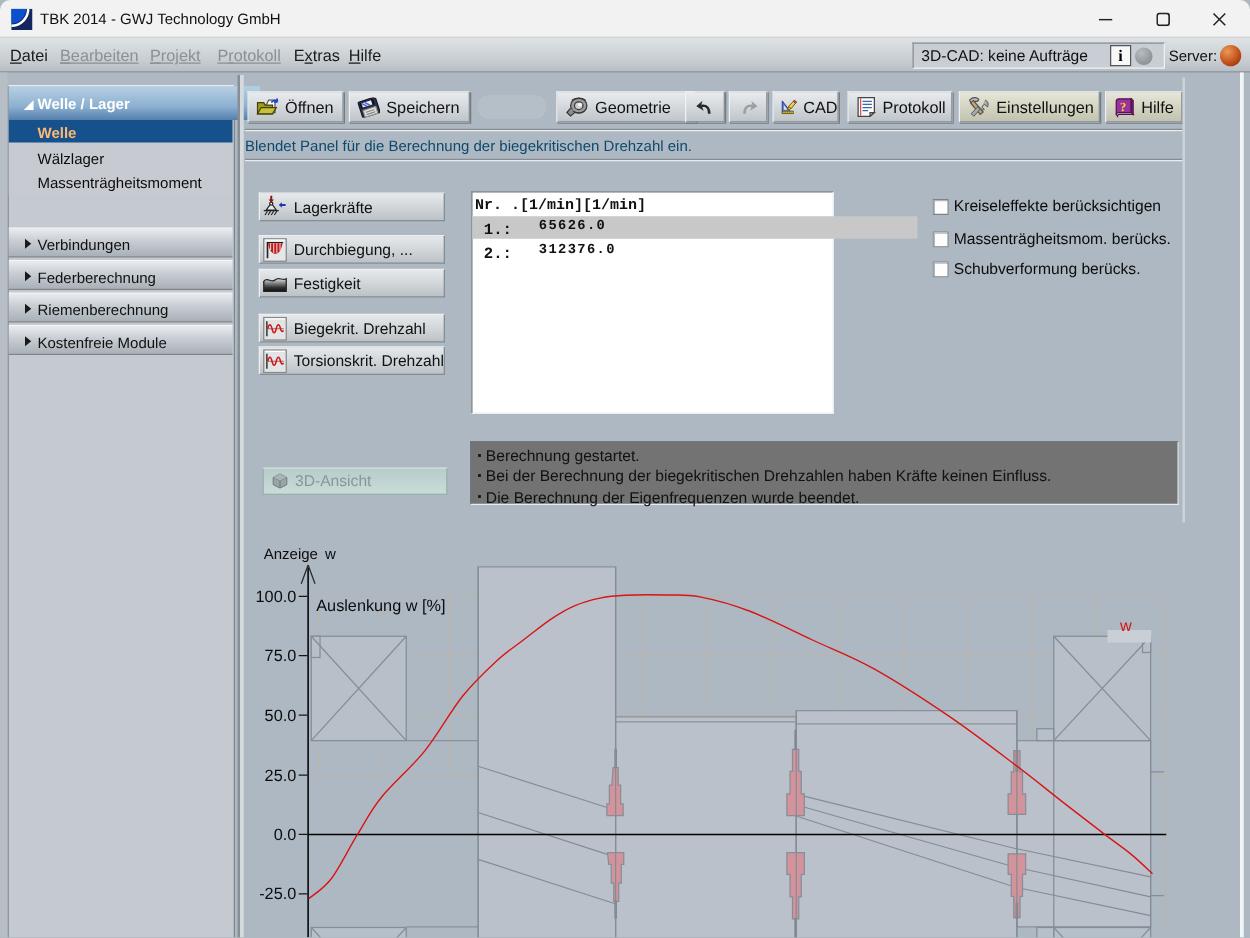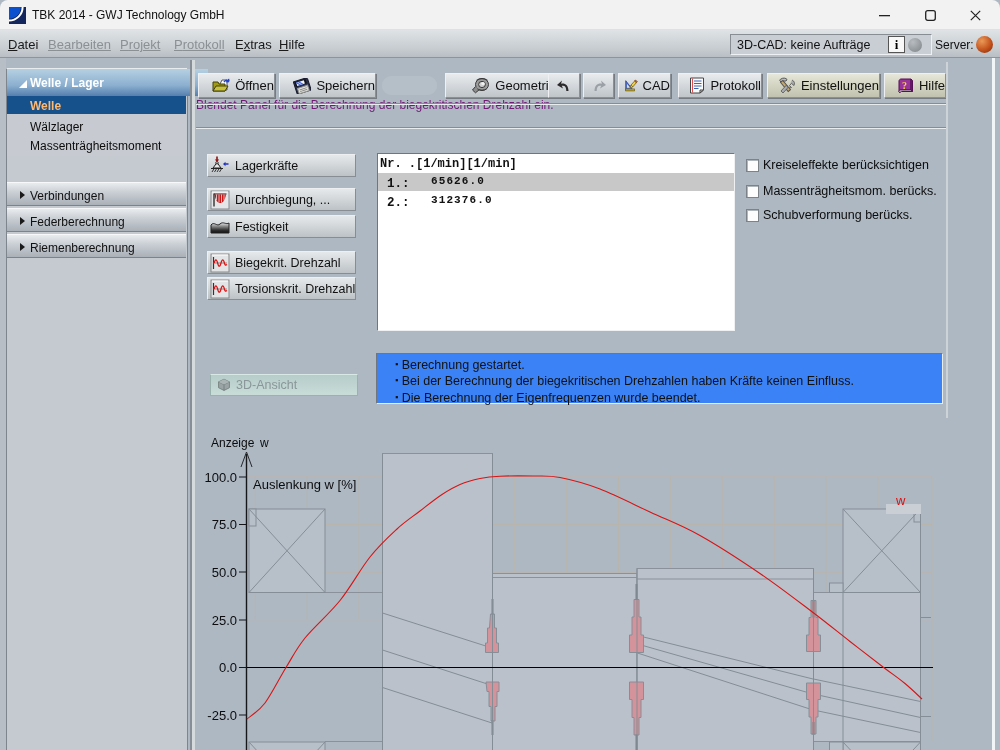--- a/index.html
+++ b/index.html
@@ -18,41 +18,41 @@
 #servertxt{left:935px;top:38px;font-size:12px;color:#111;}
 #orangedot{left:976px;top:36px;width:17px;height:17px;border-radius:50%;background:radial-gradient(circle at 35% 30%,#ea9a58,#c4521c 55%,#7c2808);}
 
 #sidebar{left:6px;top:68px;width:182px;height:682px;background:#c5cad0;border-left:1px solid #7e858d;border-right:1px solid #7e858d;border-top:1px solid #e8ecee;}
 #sbhead{left:0;top:0;width:201px;height:27px;background:linear-gradient(#b6d0e2,#8cb0d0 60%,#557fae);color:#fff;font-weight:bold;font-size:12px;padding:7px 0 0 23px;}
 .sbitem{left:0;width:179px;height:20px;font-size:12px;color:#0c0c0c;padding:4px 0 0 23px;}
 #welle{top:27px;height:18px;background:#17518c;color:#fdba74;font-weight:bold;font-size:12px;padding-top:3px;}
 .sbsec{left:0;width:179px;height:24px;background:linear-gradient(#e9ecef,#c7cdd3 45%,#aab0b7);border-top:1px solid #f6f8fa;border-bottom:1px solid #7e838a;font-size:12px;color:#111;padding:6px 0 0 23px;}
 .tri{position:absolute;left:13px;top:8px;width:0;height:0;border-left:5.5px solid #1a1a1a;border-top:4.2px solid transparent;border-bottom:4.2px solid transparent;}
 
-.tbtn{top:73px;height:25px;background:linear-gradient(#e9ebed,#d6dade 45%,#bfc5c9);border:1px solid #8a9096;border-top-color:#eef0f2;border-left-color:#eef0f2;box-shadow:1px 1px 0 #757b81;font-size:13px;color:#111;display:flex;align-items:center;justify-content:flex-end;}
+.tbtn{top:73px;height:25px;background:linear-gradient(#e9ebed,#d6dade 45%,#bfc5c9);border:1px solid #8a9096;border-top-color:#eef0f2;border-left-color:#eef0f2;box-shadow:1px 1px 0 #757b81;font-size:13px;color:#111;display:flex;align-items:center;}
 .tbtn.tan{background:linear-gradient(#e6e6da,#d6d6c4 45%,#c2c2b0);}
 .ticon{margin:0 5px 0 6px;}
-#statustxt{left:196px;top:98px;font-size:12px;color:#701a75;}
+#statustxt{left:196px;top:110px;font-size:12px;color:#0c4a6e;}
 .hgroove{height:2px;border-top:1px solid #868c92;border-bottom:1px solid #e8ecef;}
 
 .pbtn{left:207px;width:149px;height:23px;background:linear-gradient(#e6e9eb,#d4d8db 45%,#bcc2c6);border:1px solid #878d93;border-top-color:#edeff1;border-left-color:#edeff1;font-size:12.5px;color:#111;display:flex;align-items:center;white-space:nowrap;}
 .pbtn .pic{margin:0 5px 0 2px;flex:none;}
 
-#restable{left:377px;top:153px;width:358px;height:178px;background:#fff;border-top:1px solid #70767c;border-left:1px solid #70767c;border-bottom:1px solid #eef0f2;border-right:1px solid #eef0f2;font-family:"Liberation Mono",monospace;font-size:12.5px;font-weight:bold;color:#111;text-decoration:underline;}
+#restable{left:377px;top:153px;width:290px;height:178px;background:#fff;border-top:1px solid #70767c;border-left:1px solid #70767c;border-bottom:1px solid #eef0f2;border-right:1px solid #eef0f2;font-family:"Liberation Mono",monospace;font-size:12.5px;font-weight:bold;color:#111;text-decoration:underline;}
 #restable .hrow{position:absolute;left:2px;top:3px;font-size:12px;}
 #restable .row{position:absolute;left:0;width:356px;height:18px;}
 #restable .lab{position:absolute;left:9px;top:4px;}
 #restable .val{position:absolute;left:53px;top:2px;font-size:11px;letter-spacing:1.1px;}
 
 .cbrow{left:746px;font-size:12.5px;color:#0c0c0c;}
 .cb{position:absolute;left:0;top:0;width:13px;height:13px;background:#fdfdfd;border:1px solid #7c8288;box-shadow:inset 1px 1px 0 #b0b6ba;}
 .cbl{position:absolute;left:17px;top:-1px;white-space:nowrap;}
 
 #btn3d{left:210px;top:374px;width:148px;height:22px;background:linear-gradient(#b6cdc9,#c9dcd8);border:1px solid #9ab2ae;border-top-color:#d8e8e4;font-size:12.5px;color:#8a9699;display:flex;align-items:center;}
-#msgbox{left:376px;top:353px;width:567px;height:51px;background:#3b82f6;border:1px solid #70767c;border-bottom-color:#e8ecee;border-right-color:#e8ecee;font-size:12.5px;color:#111;padding:3px 0 0 18px;line-height:15.4px;}
+#msgbox{left:376px;top:353px;width:567px;height:51px;background:#737373;border:1px solid #70767c;border-bottom-color:#e8ecee;border-right-color:#e8ecee;font-size:12.5px;color:#111;padding:3px 0 0 5px;line-height:15.4px;}
 #msgbox .b{font-size:9px;vertical-align:2px;}
 
 #rstrip{left:992px;top:58px;width:3px;height:692px;background:#f2f5f7;}
 #rborder{left:0px;top:58px;width:6px;height:692px;background:#b7bec6;}
 </style></head>
 <body>
 <div class="abs" id="titlebar"></div>
 <svg class="abs" style="left:9px;top:7px" width="17" height="17" viewBox="0 0 17 17">
     <rect width="17" height="17" fill="#13265e"></rect>
     <path d="M0,0 L11.8,0 A11.8,11.8 0 0 1 0,11.8 Z" fill="#0b51cf"></path>
@@ -86,20 +86,21 @@
     <div class="abs" style="left:0;top:27px;width:179px;height:60px;background:#c7cbd1"></div>
   <div class="abs" id="sbhead"><svg style="position:absolute;left:12px;top:11px" width="8" height="8">
         <path d="M0,8 L8,8 L8,0 Z" fill="#fff"></path>
       </svg><span style="margin-left:0">Welle / Lager</span></div>
   <div class="abs sbitem" id="welle">Welle</div>
   <div class="abs sbitem" style="top:47px">Wälzlager</div>
   <div class="abs sbitem" style="top:66px">Massenträgheitsmoment</div>
   <div class="abs sbsec" style="top:113px"><i class="tri"></i>Verbindungen</div>
   <div class="abs sbsec" style="top:139px"><i class="tri"></i>Federberechnung</div>
   <div class="abs sbsec" style="top:165px"><i class="tri"></i>Riemenberechnung</div>
+  <div class="abs sbsec" style="top:191px"><i class="tri"></i>Kostenfreie Module</div>
 </div>
 
 <div class="abs tbtn" style="left:198px;width:77px"><svg class="ticon" width="18" height="16" viewBox="0 0 18 16">
 <path d="M8,6 L10,2 L15,2 L15,12 L8,12 Z" fill="#fdfdf8" stroke="#555"></path>
 <path d="M1,4 L6,4 L7,6 L13,6 L13,13 L1,13 Z" fill="#a09a14" stroke="#44400c"></path>
 <path d="M1,13 L4,8 L16,8 L13,13 Z" fill="#c8c23a" stroke="#44400c"></path>
 <path d="M12,4 C14,1.5 16,2 17,3.5 M17,3.5 L16.5,0.8 M17,3.5 L14.3,3.8" stroke="#2244cc" stroke-width="1.4" fill="none"></path>
 </svg>Öffnen</div>
 <div class="abs tbtn" style="left:279px;width:97px"><svg class="ticon" width="18" height="16" viewBox="0 0 18 16">
 <g transform="rotate(-18 9 8)">

